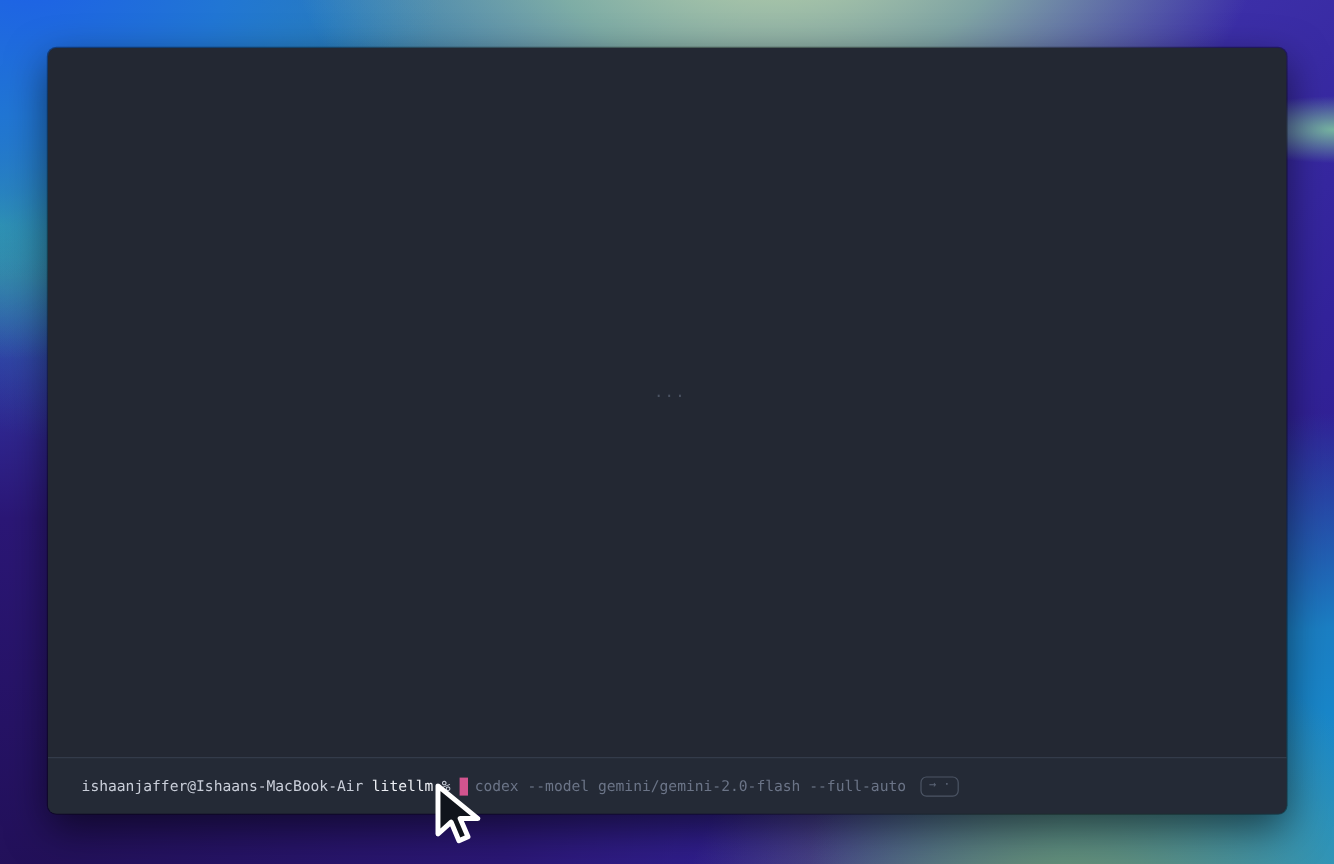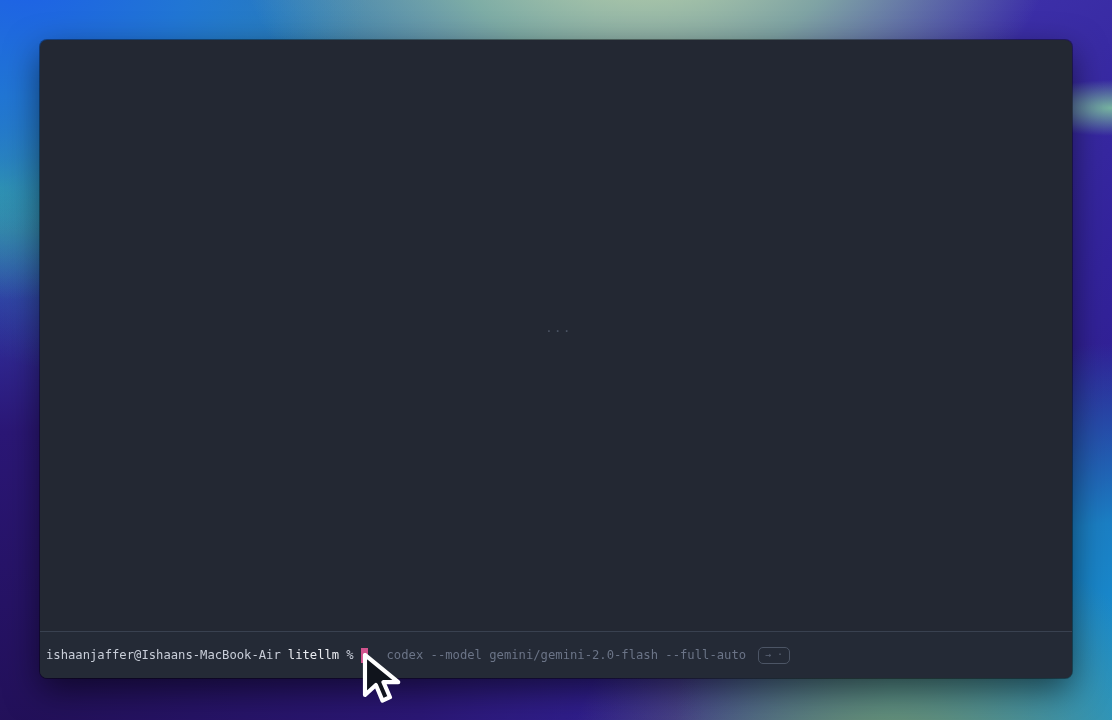--- a/index.html
+++ b/index.html
@@ -70,21 +70,21 @@
 
   
   .prompt-bar {
     position: absolute;
     left: 0;
     bottom: 0;
     width: 100%;
     height: 46px;
     display: flex;
     align-items: center;
-    padding-left: 6px;
+    padding-left: 28px;
     box-sizing: border-box;
     background: #242a36;
     border-radius: 0 0 7px 7px;
     font-size: 12.2px;
     white-space: pre;
   }
 
   .user-host { color: #c9ced9; }
   .dir       { color: #eceef3; font-weight: normal; margin-left: 7px; }
   .sym       { color: #c9ced9; margin-left: 7px; }
@@ -93,21 +93,21 @@
     display: inline-block;
     width: 7px;
     height: 15px;
     background: #d2548e;
     margin-left: 7px;
     vertical-align: middle;
   }
 
   .suggestion {
     color: #6b7487;
-    margin-left: 19px;
+    margin-left: 6px;
   }
 
   .hint-badge {
     display: inline-block;
     margin-left: 12px;
     padding: 1px 6px 2px 6px;
     border: 1px solid #4c5565;
     border-radius: 5px;
     color: #5c6577;
     font-size: 10px;

